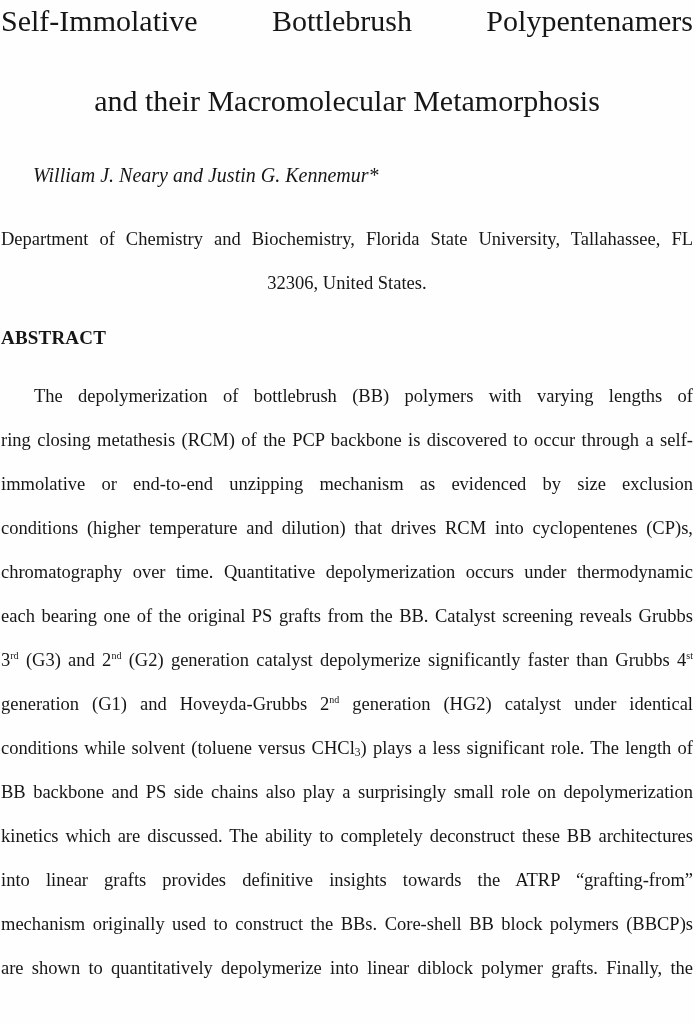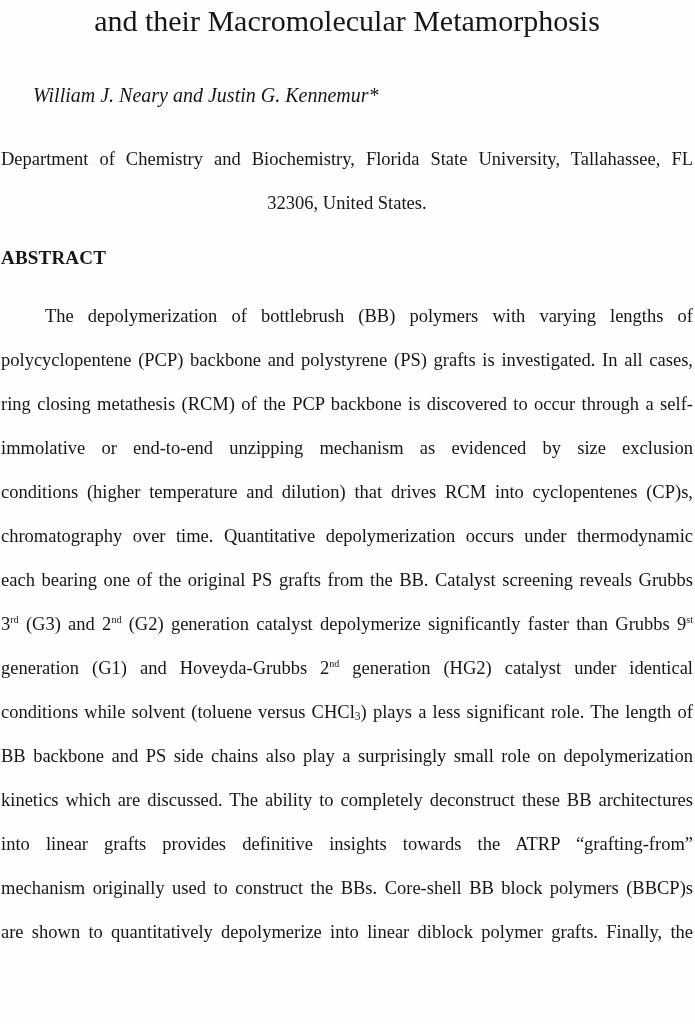--- a/index.html
+++ b/index.html
@@ -9,21 +9,21 @@
     height: 1024px;
     overflow: hidden;
     box-sizing: border-box;
     padding: 0 2px 0 1px;
     background: #fefefe;
     color: #161616;
     font-family: "Liberation Serif", "DejaVu Serif", serif;
   }
   .tline { white-space: normal; text-align: center; }
   .just { text-align: justify; text-align-last: justify; }
-  .ind { padding-left: 44px; }
+  .ind { padding-left: 33px; }
 
   
   .title-block { margin-top: 0; }
   .title-block .tline {
     font-size: 30px;
     line-height: 42px;
     font-weight: 400;
   }
   .title-block .tline + .tline { margin-top: 38px; }
 
@@ -73,41 +73,41 @@
     position: relative;
     top: 2px;
   }
 </style>
 </head>
 <body>
 
 <div class="page">
 
   <div class="title-block">
+      <div class="tline just"><span>Self-Immolative Bottlebrush Polypentenamers</span></div>
       <div class="tline"><span>and their Macromolecular Metamorphosis</span></div>
     </div>
 
   <div class="authors-line">William J. Neary and Justin G. Kennemur*</div>
 
   <div class="affiliation-block">
       <div class="tline just"><span>Department of Chemistry and Biochemistry, Florida State University, Tallahassee, FL</span></div>
       <div class="tline"><span>32306, United States.</span></div>
     </div>
 
   <div class="abstract-heading">ABSTRACT</div>
 
   <div class="abstract-body">
       <div class="tline just ind"><span>The depolymerization of bottlebrush (BB) polymers with varying lengths of</span></div>
-      <div class="tline just"><span>polycyclopentene (PCP) backbone and polystyrene (PS) grafts is investigated. In all cases,</span></div>
       <div class="tline just"><span>ring closing metathesis (RCM) of the PCP backbone is discovered to occur through a self-</span></div>
       <div class="tline just"><span>immolative or end-to-end unzipping mechanism as evidenced by size exclusion</span></div>
       <div class="tline just"><span>conditions (higher temperature and dilution) that drives RCM into cyclopentenes (CP)s,</span></div>
       <div class="tline just"><span>chromatography over time. Quantitative depolymerization occurs under thermodynamic</span></div>
       <div class="tline just"><span>each bearing one of the original PS grafts from the BB. Catalyst screening reveals Grubbs</span></div>
-      <div class="tline just"><span>3</span><sup>rd</sup><span> (G3) and 2</span><sup>nd</sup><span> (G2) generation catalyst depolymerize significantly faster than Grubbs 9</span><sup>st</sup></div>
+      <div class="tline just"><span>3</span><sup>rd</sup><span> (G3) and 2</span><sup>nd</sup><span> (G2) generation catalyst depolymerize significantly faster than Grubbs 4</span><sup>st</sup></div>
       <div class="tline just"><span>generation (G1) and Hoveyda-Grubbs 2</span><sup>nd</sup><span> generation (HG2) catalyst under identical</span></div>
       <div class="tline just"><span>conditions while solvent (toluene versus CHCl</span><sub>3</sub><span>) plays a less significant role. The length of</span></div>
       <div class="tline just"><span>BB backbone and PS side chains also play a surprisingly small role on depolymerization</span></div>
       <div class="tline just"><span>kinetics which are discussed. The ability to completely deconstruct these BB architectures</span></div>
       <div class="tline just"><span>into linear grafts provides definitive insights towards the ATRP “grafting-from”</span></div>
       <div class="tline just"><span>mechanism originally used to construct the BBs. Core-shell BB block polymers (BBCP)s</span></div>
       <div class="tline just"><span>are shown to quantitatively depolymerize into linear diblock polymer grafts. Finally, the</span></div>
     </div>
 
 </div>

